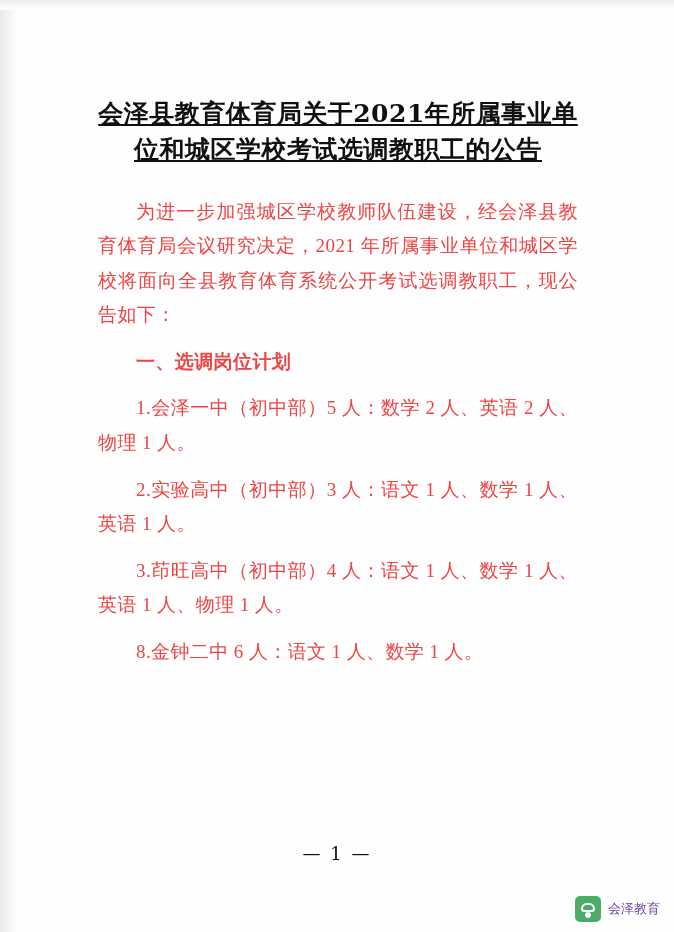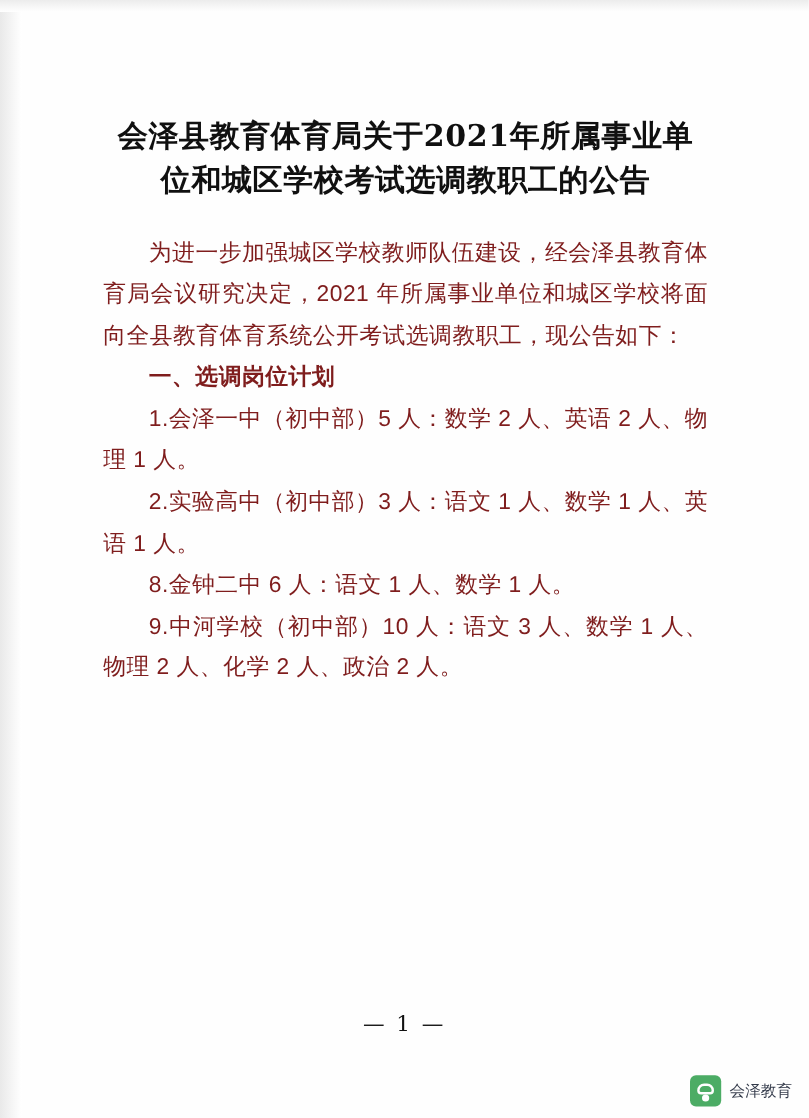--- a/index.html
+++ b/index.html
@@ -29,29 +29,30 @@
   }
   .doc-title {
     font-size: 25px;
     font-weight: bold;
     line-height: 1.45;
     text-align: center;
     color: #101010;
     letter-spacing: 0.5px;
     margin: 0 0 26px 0;
     font-family: "DejaVu Serif", "Liberation Serif", serif;
+    text-decoration: underline;
   }
   .para {
     font-size: 19px;
     line-height: 1.82;
-    color: #7f1d1d;
+    color: #ef4444;
     text-align: justify;
-    margin: 0;
+    margin: 12px;
     letter-spacing: 0.4px;
-    font-family: Liberation Sans, sans-serif;
+    font-family: Liberation Serif, serif;
   }
   .para.indent {
     text-indent: 38px;
   }
   .para.heading {
     font-weight: bold;
     text-indent: 38px;
   }
   .page-number {
     position: absolute;
@@ -97,21 +98,21 @@
     position: absolute;
     left: 10px;
     top: 16px;
     width: 6px;
     height: 6px;
     background: #ffffff;
     border-radius: 50%;
   }
   .wm-text {
     font-size: 13px;
-    color: #0f172a;
+    color: #4c1d95;
     font-family: Liberation Mono, monospace;
   }
   .paper-edge-left {
     position: absolute;
     left: 0;
     top: 0;
     width: 18px;
     height: 932px;
     background: linear-gradient(to right, #e9e9e9, #ffffff);
   }
@@ -131,22 +132,22 @@
   <div class="paper-edge-left"></div>
   <div class="paper-edge-top"></div>
 
   <div class="doc-body">
     <h1 class="doc-title">会泽县教育体育局关于2021年所属事业单位和城区学校考试选调教职工的公告</h1>
 
     <p class="para indent">为进一步加强城区学校教师队伍建设，经会泽县教育体育局会议研究决定，2021 年所属事业单位和城区学校将面向全县教育体育系统公开考试选调教职工，现公告如下：</p>
     <p class="para heading">一、选调岗位计划</p>
     <p class="para indent">1.会泽一中（初中部）5 人：数学 2 人、英语 2 人、物理 1 人。</p>
     <p class="para indent">2.实验高中（初中部）3 人：语文 1 人、数学 1 人、英语 1 人。</p>
+    <p class="para indent">3.茚旺高中（初中部）4 人：语文 1 人、数学 1 人、英语 1 人、物理 1 人。</p>
     <p class="para indent">8.金钟二中 6 人：语文 1 人、数学 1 人。</p>
-    <p class="para indent">9.中河学校（初中部）10 人：语文 3 人、数学 1 人、物理 2 人、化学 2 人、政治 2 人。</p>
   </div>
 
   <div class="page-number">— 1 —</div>
 
   <div class="watermark">
     <span class="wm-logo"></span>
     <span class="wm-text">会泽教育</span>
   </div>
 </div>
 

